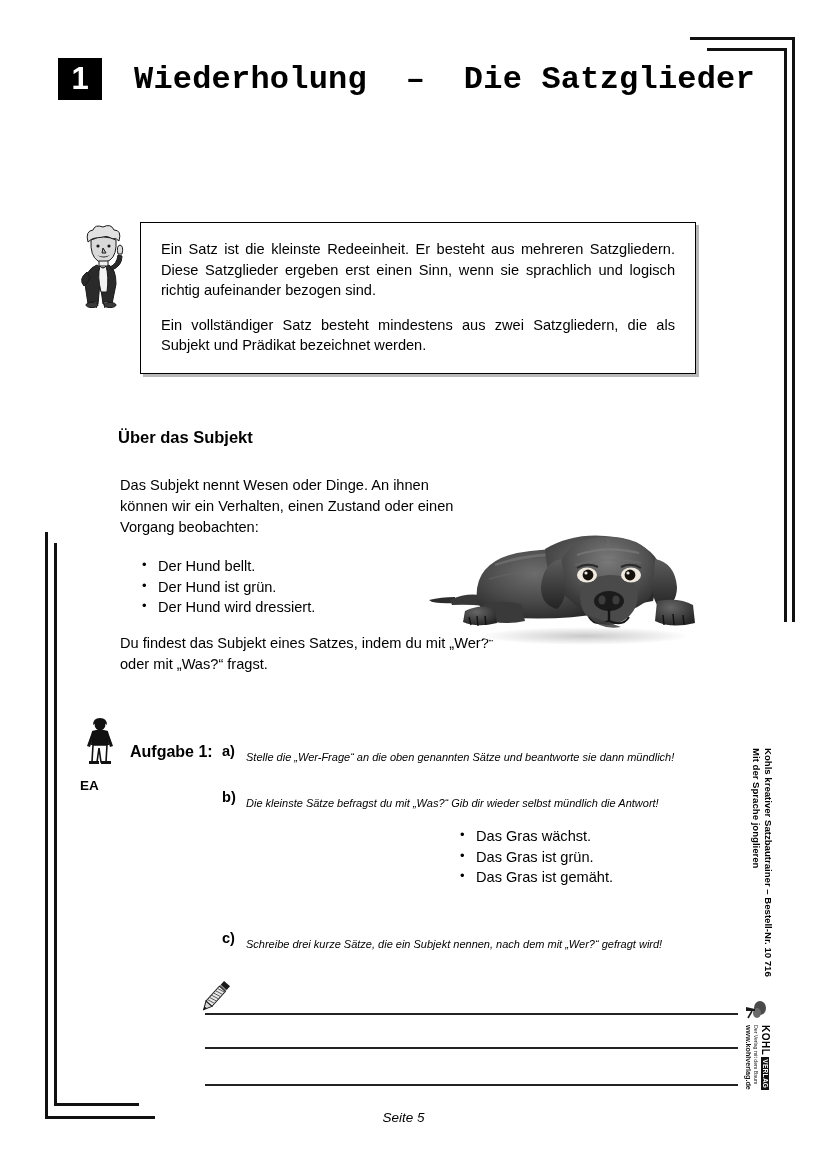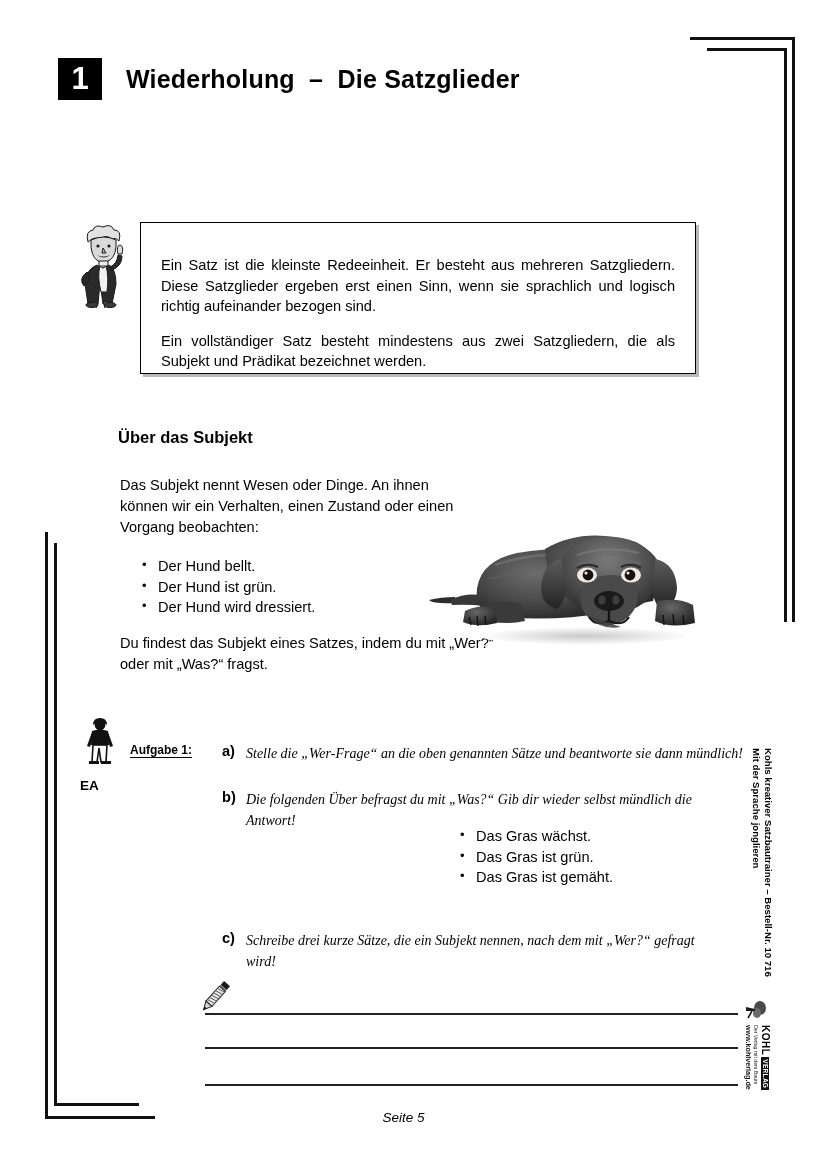--- a/index.html
+++ b/index.html
@@ -24,33 +24,33 @@
   .corner-bl-h2 { position:absolute; left:54px;  top:1103px; width:85px;  height:3px; background:#111; }
 
   
   .hdr { position:absolute; left:58px; top:58px; display:flex; align-items:center; }
   .hdr-badge {
     width:44px; height:42px; background:#000; color:#fff;
     font-size:31px; font-weight:bold; line-height:42px; text-align:center;
     letter-spacing:0;
   }
   .hdr-title {
-    margin-left:24px; font-size:25px; font-weight:bold;
-    letter-spacing:0.2px; white-space:pre;
+    margin-left:32px; font-size:32px; font-weight:bold;
+    letter-spacing:0.2px; white-space:pre;font-family:Liberation Mono, monospace;
   }
 
   
   .prof { position:absolute; left:72px; top:222px; width:62px; height:86px; }
 
   
   .infobox {
     position:absolute; left:140px; top:222px; width:556px; height:152px;
     border:1.6px solid #000; background:#fff;
     box-shadow:3px 3px 0 0 #b9b9b9;
-    padding:32px 20px 0 20px;
+    padding:16px 20px 0 20px;
   }
   .infobox p {
     font-size:14.6px; line-height:20.5px; text-align:justify;
     text-justify:inter-word; margin-bottom:14px;
   }
   .infobox p:last-child { margin-bottom:0; }
 
   
   .sub-head {
     position:absolute; left:118px; top:428px;
@@ -74,28 +74,28 @@
 
   
   .dogwrap { position:absolute; left:425px; top:505px; width:305px; height:140px; }
 
   
   .ea-icon { position:absolute; left:78px; top:718px; width:44px; height:48px; }
   .ea-label { position:absolute; left:80px; top:766px; font-size:13.5px; font-weight:bold;margin-top:12px; }
 
   .task-label {
     position:absolute; left:130px; top:743px;
-    font-size:12px; font-weight:bold;
-    text-decoration:underline; text-underline-offset:2.5px;
+    font-size:16px; font-weight:bold;
+    text-underline-offset:2.5px;
   }
   .task-label .colon { text-decoration:none; }
 
   .item { position:absolute; display:flex; }
   .item .marker { font-size:14.6px; font-weight:bold; width:24px; flex:0 0 24px; }
-  .item .body   { font-size:14px; font-style:italic; line-height:21px;font-family:Liberation Serif, serif; }
+  .item .body   { font-size:11px; font-style:italic; line-height:29px; }
 
   .item-a { left:222px; top:743px; width:530px; }
   .item-b { left:222px; top:789px; width:500px; }
   .item-c { left:222px; top:930px; width:500px; }
 
   .gras-list { position:absolute; left:458px; top:826px; }
   .gras-list li {
     list-style:none; font-size:14.6px; line-height:20.5px;
     padding-left:18px; position:relative;
   }
@@ -316,21 +316,21 @@
 
 <div class="task-label"><span>Aufgabe 1</span><span class="colon">:</span></div>
 
 <div class="item item-a">
   <div class="marker">a)</div>
   <div class="body">Stelle die „Wer-Frage“ an die oben genannten Sätze und beantworte sie dann mündlich!</div>
 </div>
 
 <div class="item item-b">
   <div class="marker">b)</div>
-  <div class="body">Die folgenden Über befragst du mit „Was?“ Gib dir wieder selbst mündlich die Antwort!</div>
+  <div class="body">Die kleinste Sätze befragst du mit „Was?“ Gib dir wieder selbst mündlich die Antwort!</div>
 </div>
 
 <ul class="gras-list">
   <li>Das Gras wächst.</li>
   <li>Das Gras ist grün.</li>
   <li>Das Gras ist gemäht.</li>
 </ul>
 
 <div class="item item-c">
   <div class="marker">c)</div>

